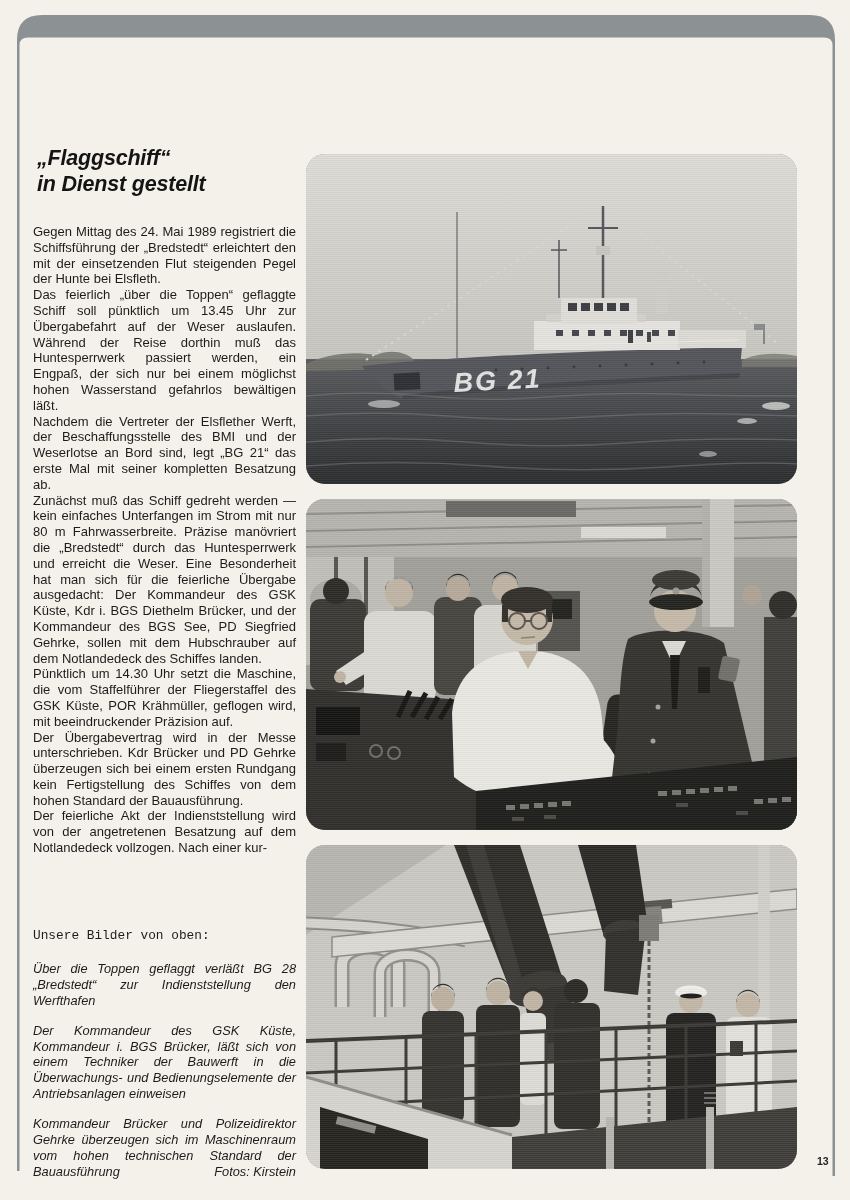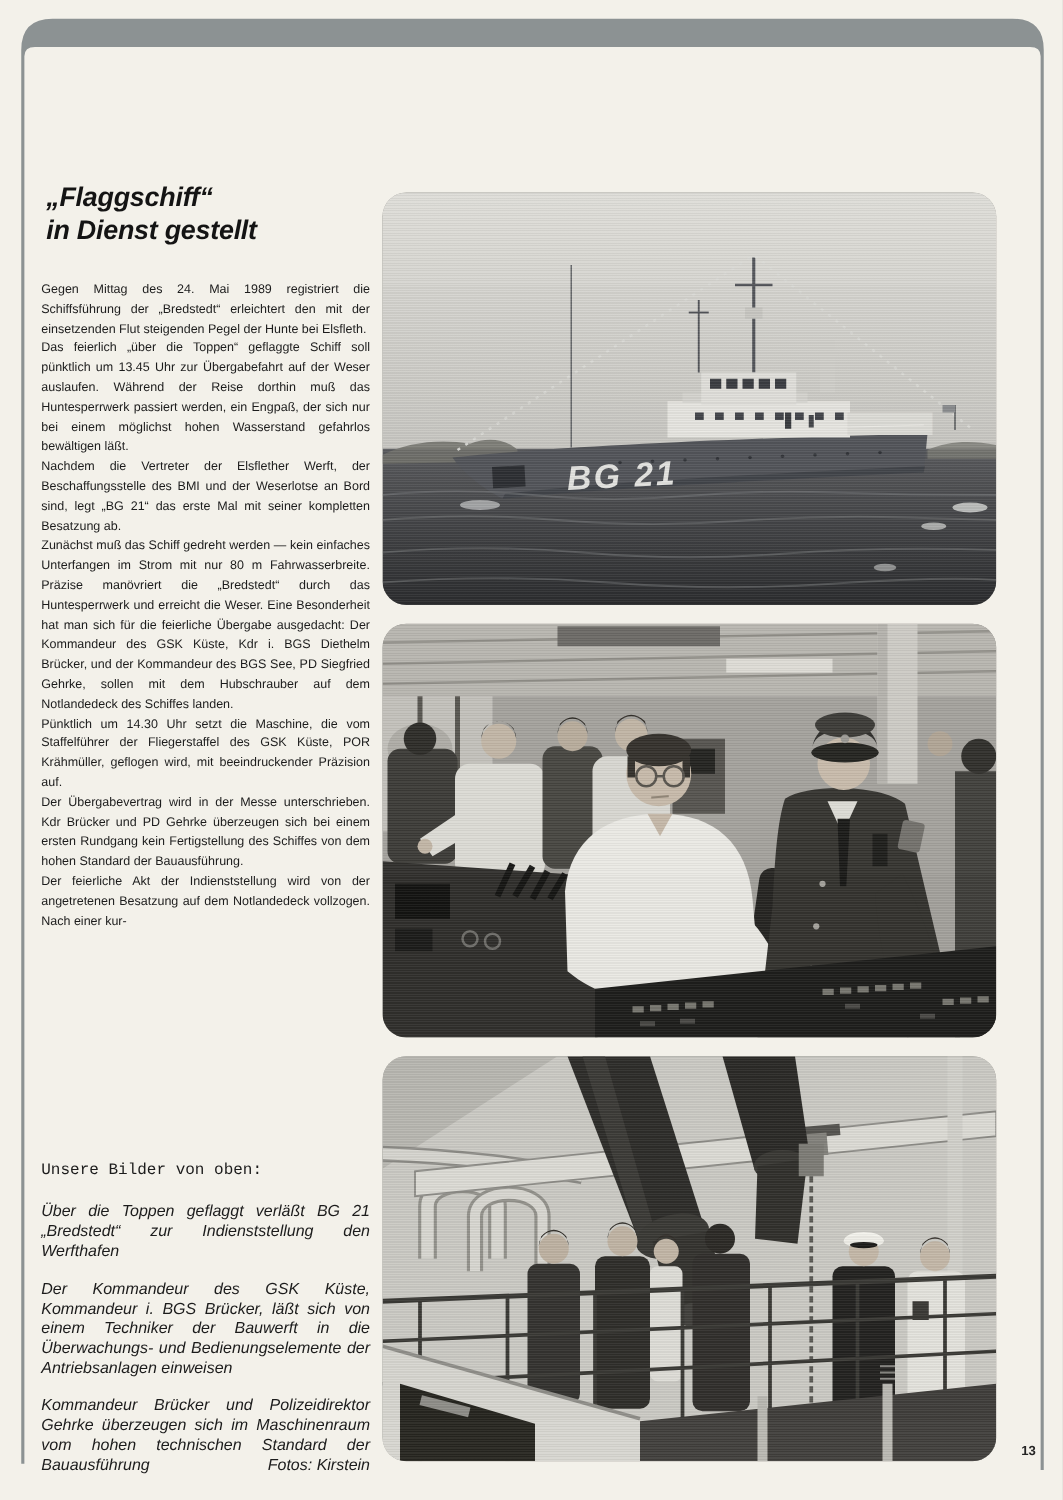--- a/index.html
+++ b/index.html
@@ -10,21 +10,21 @@
   }
   .frame-svg{position:absolute;left:0;top:0;width:850px;height:1200px;pointer-events:none;}
   .title{
     position:absolute;left:37px;top:145px;margin:0;
     font-size:21.5px;line-height:26px;font-weight:bold;font-style:italic;
     color:#141414;letter-spacing:-0.2px;
   }
   .title span{display:block;}
   .bodycol{
     position:absolute;left:33px;top:224px;width:263px;
-    font-size:10px;line-height:15.8px;text-align:justify;
+    font-size:13px;line-height:15.8px;text-align:justify;
   }
   .bodycol p{margin:0;}
   .caps{
     position:absolute;left:33px;top:928px;width:263px;
     font-size:12.8px;line-height:15.9px;text-align:justify;
   }
   .caps .intro{margin:0 0 17px 0;font-style:normal;font-family:Liberation Mono, monospace;}
   .caps p.cap{margin:0 0 14px 0;font-style:italic;}
   .caps p.cap:last-child{margin-bottom:0;}
   .credit{float:right;font-style:italic;margin-left:21px;}
@@ -65,21 +65,21 @@
     <p>Das feierlich „über die Toppen“ geflaggte Schiff soll pünktlich um 13.45 Uhr zur Übergabefahrt auf der Weser auslaufen. Während der Reise dorthin muß das Huntesperrwerk passiert werden, ein Engpaß, der sich nur bei einem möglichst hohen Wasserstand gefahrlos bewältigen läßt.</p>
     <p>Nachdem die Vertreter der Elsflether Werft, der Beschaffungsstelle des BMI und der Weserlotse an Bord sind, legt „BG 21“ das erste Mal mit seiner kompletten Besatzung ab.</p>
     <p>Zunächst muß das Schiff gedreht werden — kein einfaches Unterfangen im Strom mit nur 80 m Fahrwasserbreite. Präzise manövriert die „Bredstedt“ durch das Huntesperrwerk und erreicht die Weser. Eine Besonderheit hat man sich für die feierliche Übergabe ausgedacht: Der Kommandeur des GSK Küste, Kdr i. BGS Diethelm Brücker, und der Kommandeur des BGS See, PD Siegfried Gehrke, sollen mit dem Hubschrauber auf dem Notlandedeck des Schiffes landen.</p>
     <p>Pünktlich um 14.30 Uhr setzt die Maschine, die vom Staffelführer der Fliegerstaffel des GSK Küste, POR Krähmüller, geflogen wird, mit beeindruckender Präzision auf.</p>
     <p>Der Übergabevertrag wird in der Messe unterschrieben. Kdr Brücker und PD Gehrke überzeugen sich bei einem ersten Rundgang kein Fertigstellung des Schiffes von dem hohen Standard der Bauausführung.</p>
     <p>Der feierliche Akt der Indienststellung wird von der angetretenen Besatzung auf dem Notlandedeck vollzogen. Nach einer kur-</p>
   </section>
 
   <section class="caps">
     <p class="intro">Unsere Bilder von oben:</p>
-    <p class="cap">Über die Toppen geflaggt verläßt BG 21 „Bredstedt“ zur Indienststellung den Werfthafen</p>
+    <p class="cap">Über die Toppen geflaggt verläßt BG 28 „Bredstedt“ zur Indienststellung den Werfthafen</p>
     <p class="cap">Der Kommandeur des GSK Küste, Kommandeur i. BGS Brücker, läßt sich von einem Techniker der Bauwerft in die Überwachungs- und Bedienungselemente der Antriebsanlagen einweisen</p>
     <p class="cap">
       <span>Kommandeur Brücker und Polizeidirektor Gehrke überzeugen sich im Maschinenraum vom hohen technischen Standard der Bauausführung</span>
       <span class="credit">Fotos: Kirstein</span>
     </p>
   </section>
 
   <div class="photo" id="photo-ship">
     <svg viewBox="0 0 491 330">
       <defs>

